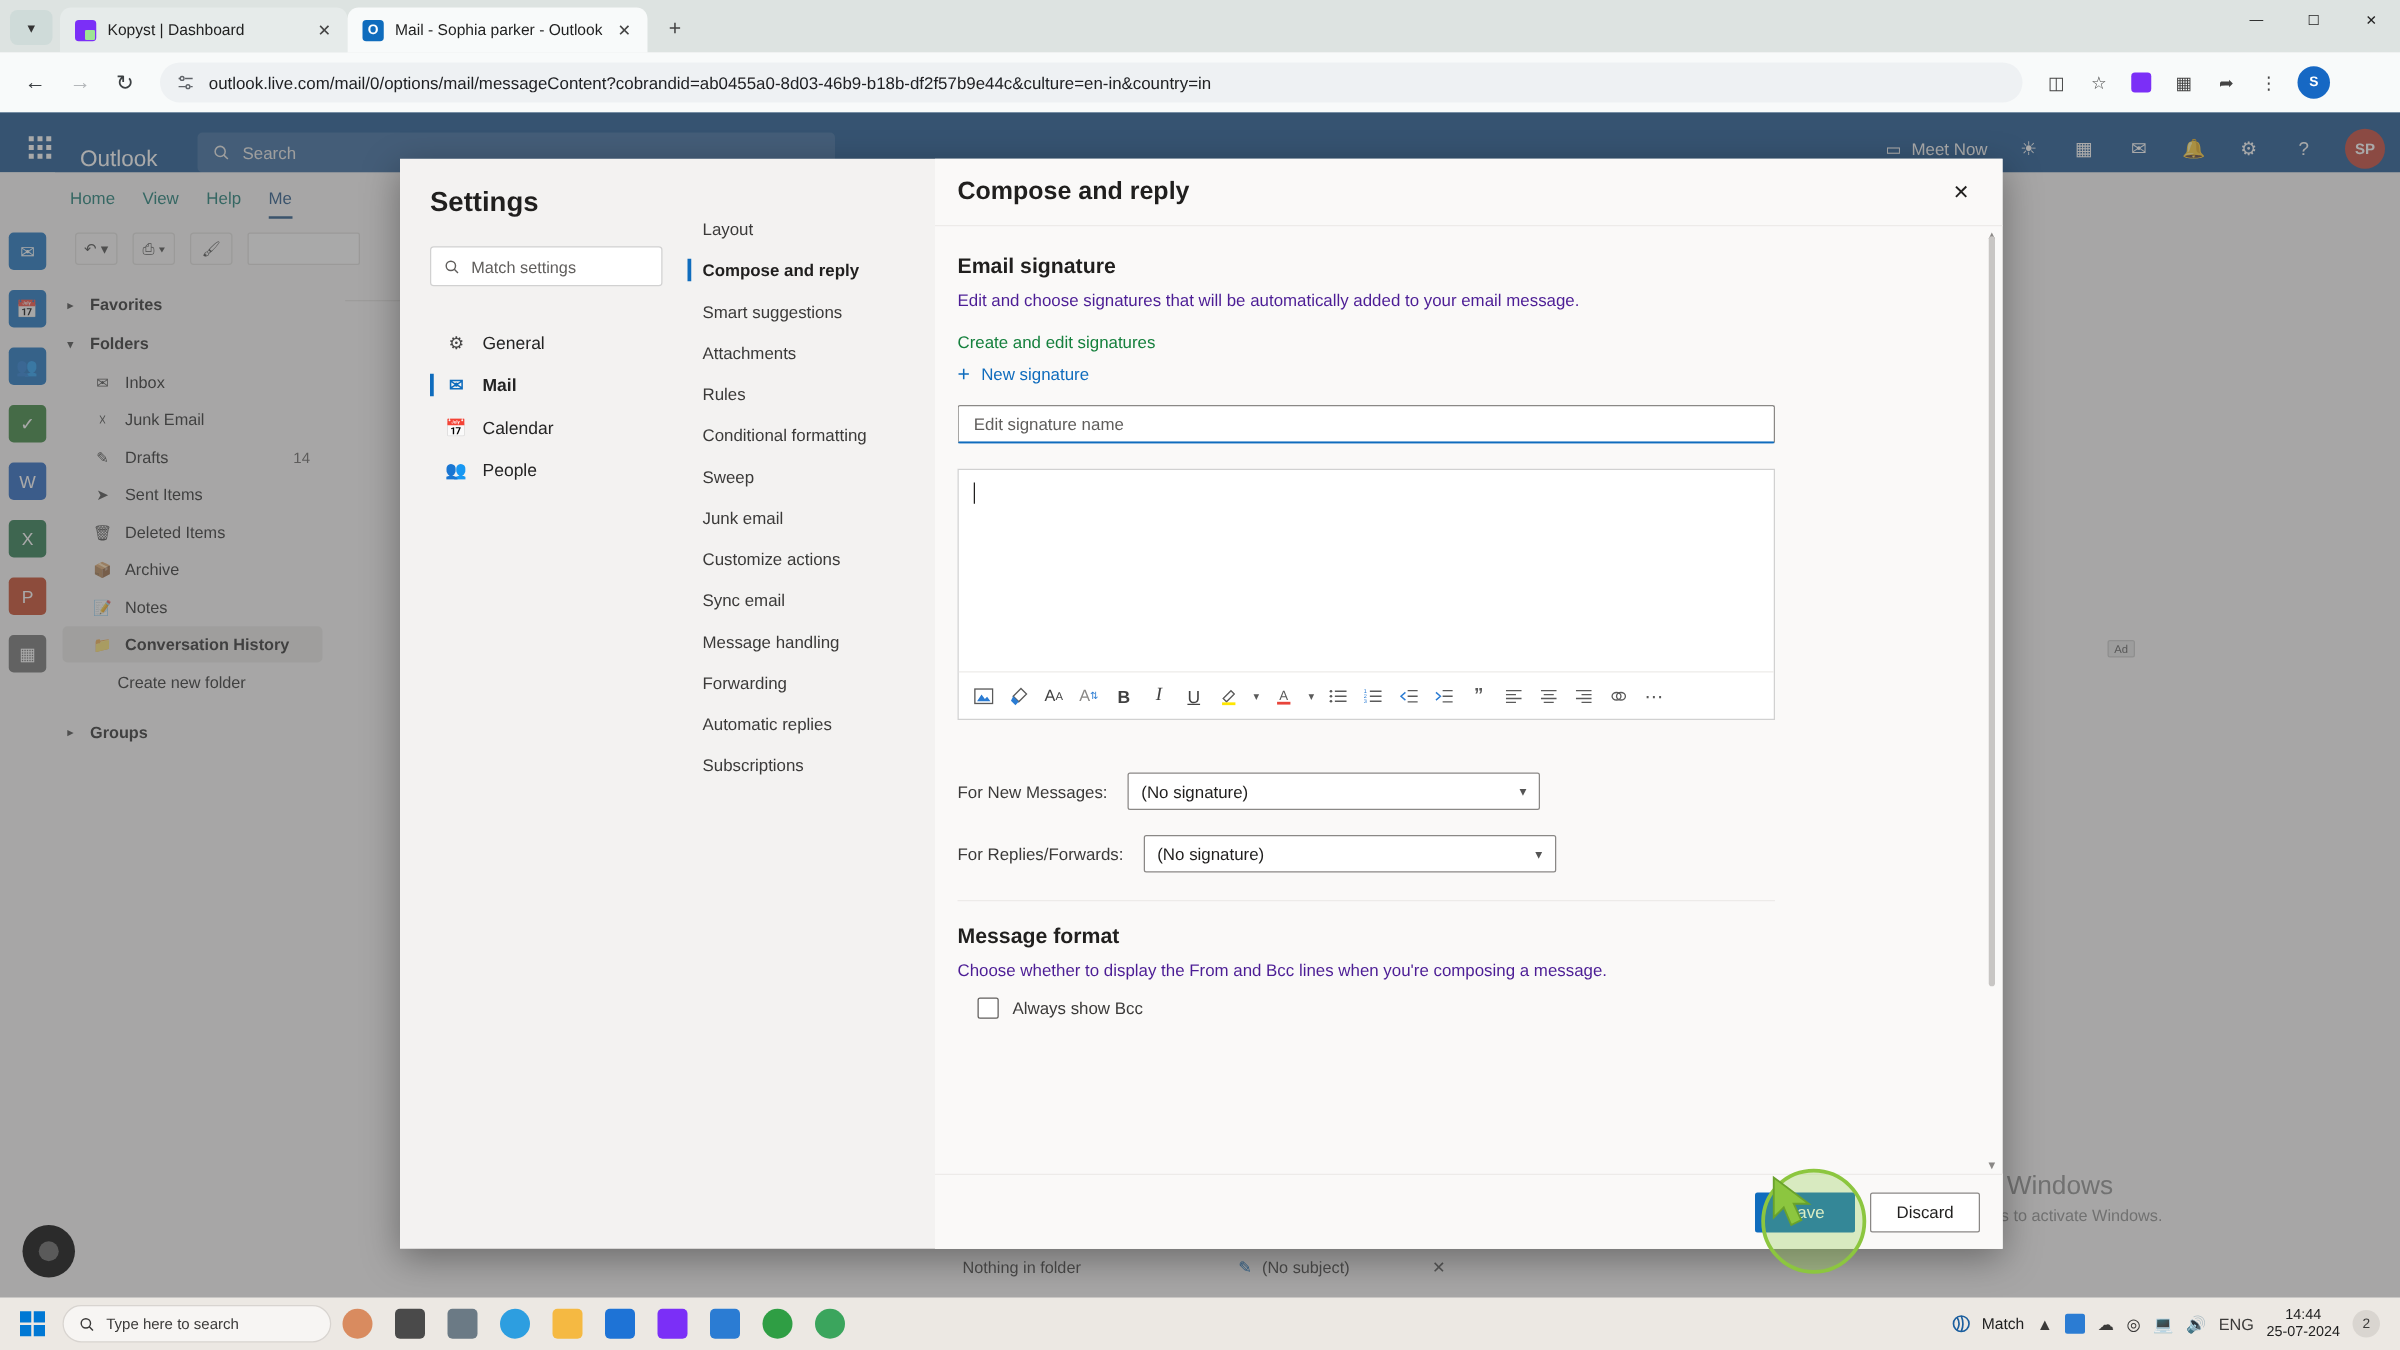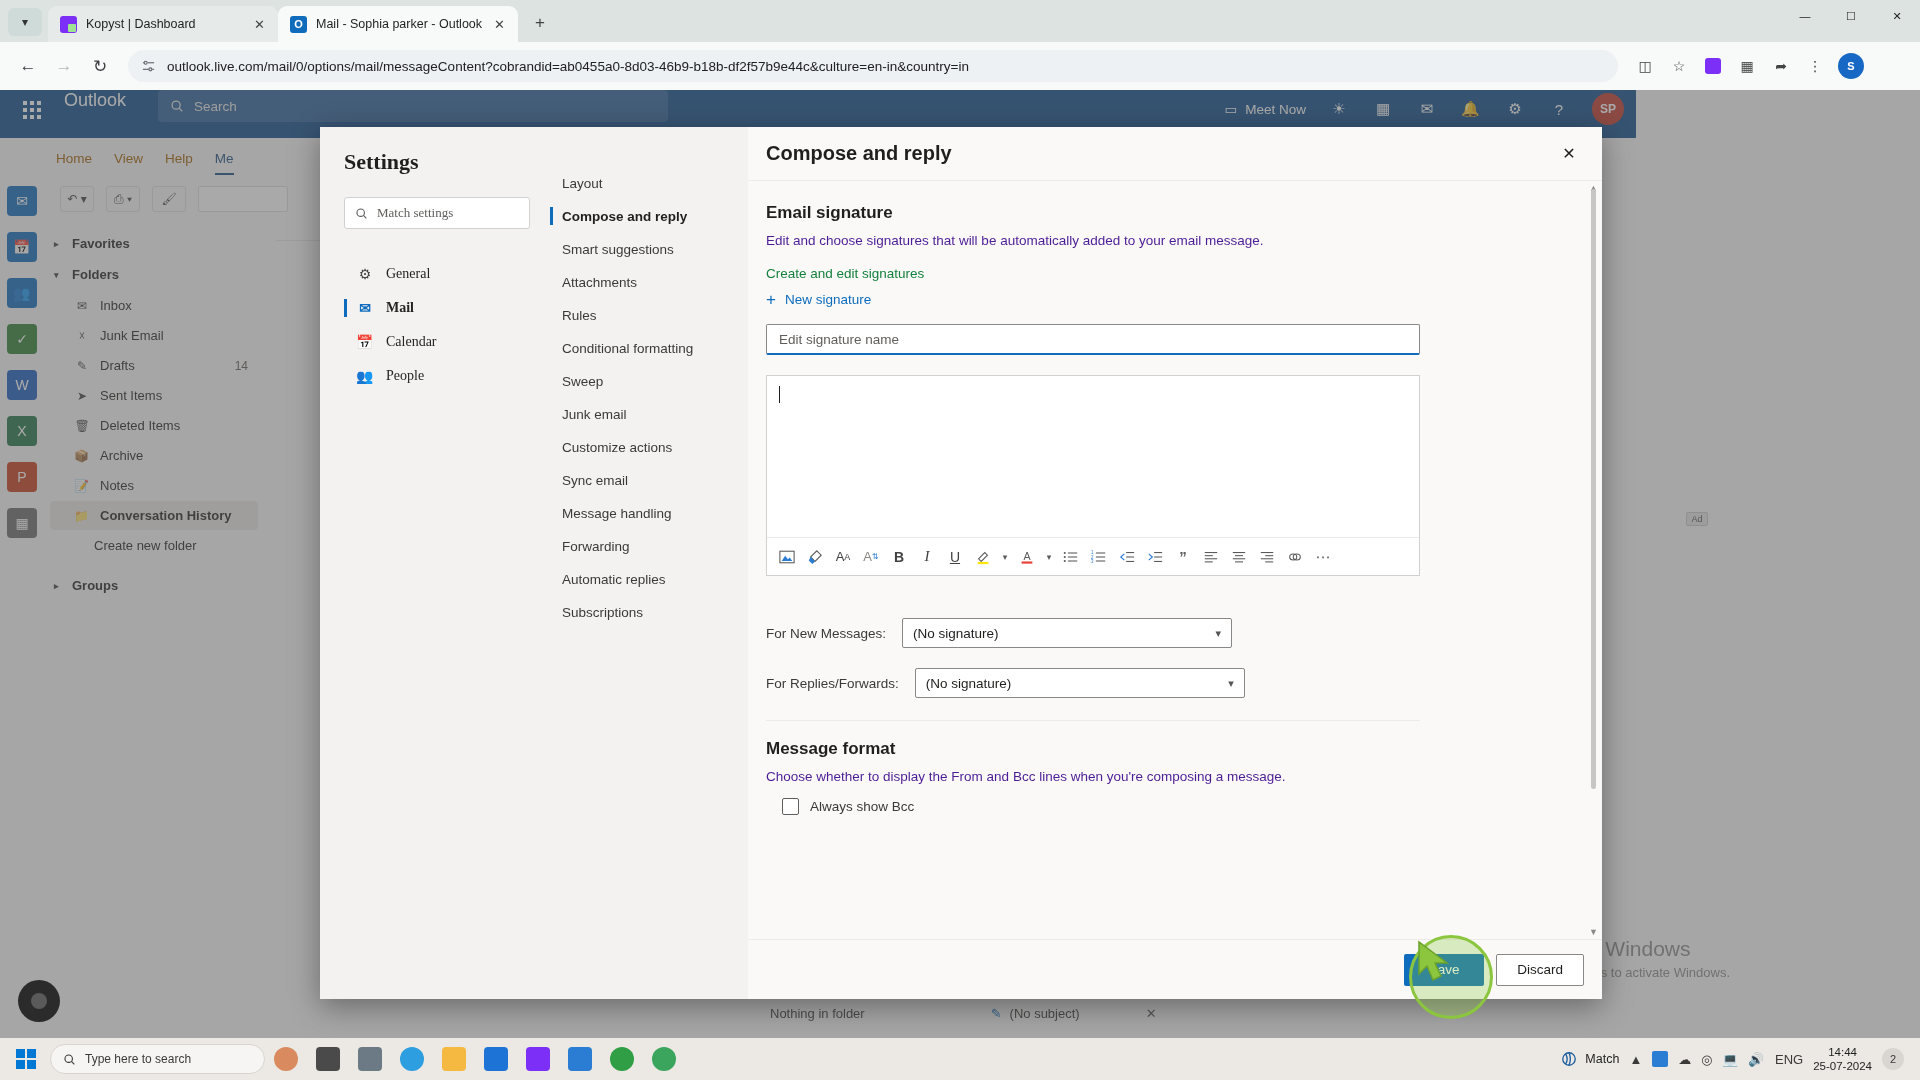--- a/index.html
+++ b/index.html
@@ -61,22 +61,22 @@
   .omni-icon { width: 17px; height: 17px; flex: 0 0 17px; color: #5f6368; display: flex; align-items: center; justify-content: center; }
   .omni-url { font-size: 13.5px; color: #202124; white-space: nowrap; overflow: hidden; }
   .tb-icon { width: 30px; height: 30px; display: flex; align-items: center; justify-content: center;
     color: #444; font-size: 14px; }
   .tb-avatar { width: 26px; height: 26px; border-radius: 50%; background: #1668c4; color: #fff;
     display: flex; align-items: center; justify-content: center; font-size: 11px; font-weight: bold; margin-left: 4px; }
 
   
   .app { position: absolute; top: 90px; left: 0; width: 1920px; height: 970px; background: #faf9f8; }
   .ow-header {
-    position: absolute; top: 0; left: 0; width: 1636px; height: 48px; background: #0f4c8a;
-    display: flex; align-items: flex-start; padding: 0 12px; gap: 8px;
+    position: absolute; top: 0; left: 0; width: 1920px; height: 48px; background: #0f4c8a;
+    display: flex; align-items: flex-end; padding: 0 12px; gap: 8px;
   }
   .waffle { width: 40px; height: 40px; display: flex; align-items: center; justify-content: center; }
   .waffle-grid { display: grid; grid-template-columns: repeat(3, 4px); gap: 3px; }
   .waffle-grid i { width: 4px; height: 4px; background: #fff; display: block; }
   .ow-brand { color: #fff; font-size: 18px; margin-left: 4px; margin-right: 24px; }
   .ow-search {
     width: 510px; height: 32px; background: #ffffff1f; border-radius: 4px;
     display: flex; align-items: center; gap: 10px; padding: 0 12px;
   }
   .ow-search span { color: #e8e8e8; font-size: 13.5px; }
@@ -84,21 +84,21 @@
   .ow-ricon { width: 38px; height: 38px; display: flex; align-items: center; justify-content: center;
     color: #fff; font-size: 15px; }
   .meet-now { display: flex; align-items: center; gap: 8px; color: #fff; font-size: 13.5px; padding: 0 8px; }
   .ow-avatar { width: 32px; height: 32px; border-radius: 50%; background: #c0392b; color: #fff;
     display: flex; align-items: center; justify-content: center; font-size: 12px; font-weight: bold; margin-left: 8px; }
 
   
   .ow-ribbon { position: absolute; top: 48px; left: 0; width: 1920px; height: 40px; background: #faf9f8;
     display: flex; align-items: center; gap: 22px; padding-left: 56px; }
   .ham { position: absolute; left: 18px; top: 11px; color: #444; font-size: 17px; }
-  .ribbon-tab { font-size: 13.5px; color: #a16207; position: relative; }
+  .ribbon-tab { font-size: 13.5px; color: #0f766e; position: relative; }
   .ribbon-tab.active { color: #1a4d80; }
   .ribbon-tab.active::after { content: ""; position: absolute; left: 0; right: 0; bottom: -9px; height: 2px; background: #1a4d80; }
   .ow-ribbon2 { position: absolute; top: 88px; left: 0; width: 1920px; height: 42px; background: #faf9f8;
     display: flex; align-items: center; gap: 12px; padding-left: 60px; }
   .rb-ctl { height: 26px; min-width: 34px; border: 1px solid #e1dfdd; border-radius: 3px;
     display: flex; align-items: center; justify-content: center; gap: 4px; font-size: 12px; color: #444; padding: 0 6px; }
   .rb-box { width: 90px; height: 26px; border: 1px solid #e1dfdd; border-radius: 2px; background: #fff; }
 
   
   .rail { position: absolute; top: 48px; left: 0; width: 44px; bottom: 0; background: #faf9f8;
@@ -139,21 +139,21 @@
   
   .dim { position: absolute; top: 90px; left: 0; width: 1920px; height: 970px;
     background: rgba(90,90,90,0.52); }
 
   
   .settings {
     position: absolute; left: 320px; top: 127px; width: 1282px; height: 872px;
     background: #f3f2f1; box-shadow: 0 8px 28px rgba(0,0,0,0.36); display: flex; flex-direction: column;
   }
   .st-body { flex: 1; display: flex; min-height: 0; }
-  .st-col1 { width: 230px; padding: 22px 20px 0 24px; font-family: Liberation Serif, serif; }
+  .st-col1 { width: 230px; padding: 22px 20px 0 24px; }
   .st-title { font-size: 22px; color: #201f1e; font-weight: 600; margin-bottom: 22px; }
   .st-search { height: 32px; background: #fff; border: 1px solid #d1d1d1; border-radius: 3px;
     display: flex; align-items: center; gap: 9px; padding: 0 10px; }
   .st-search span { font-size: 13px; color: #605e5c; }
   .st-nav { margin-top: 28px; }
   .st-nav-item { height: 34px; display: flex; align-items: center; gap: 12px; padding-left: 12px;
     font-size: 14px; color: #242424; position: relative; }
   .st-nav-item.sel { font-weight: 700; }
   .st-nav-item.sel::before { content: ""; position: absolute; left: 0; top: 8px; bottom: 8px; width: 3px; background: #0f6cbd; }
   .st-nav-ic { width: 18px; display: flex; align-items: center; justify-content: center; color: #444; }

